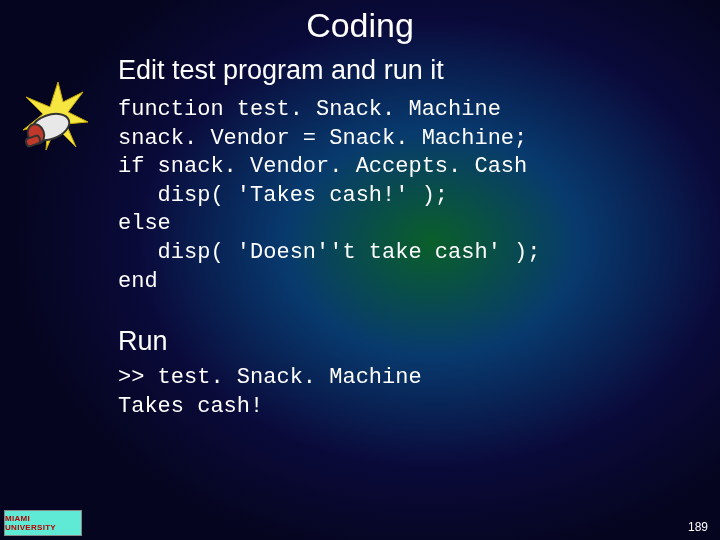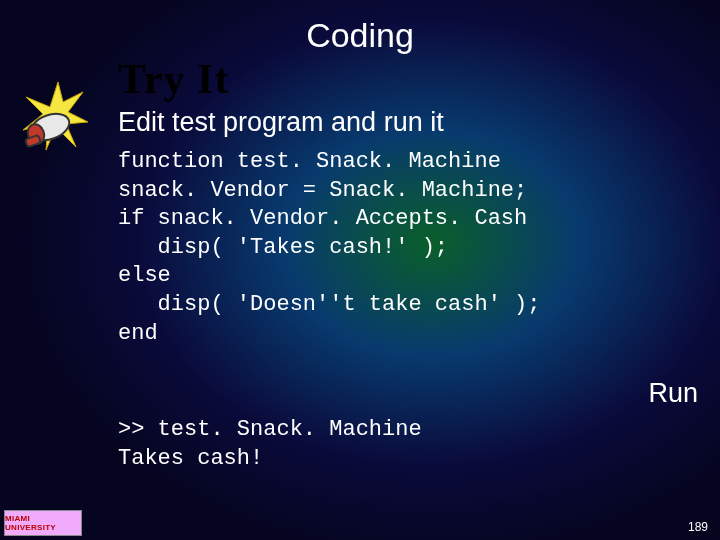--- a/index.html
+++ b/index.html
@@ -9,21 +9,21 @@
     background: radial-gradient(ellipse 420px 320px at 60% 45%, #0a5f2a 0%, #083a6e 35%, #0a0a3a 70%, #050520 100%);
     font-family: Arial, Helvetica, sans-serif;
     position: relative;
     overflow: hidden;
   }
   .title {
     text-align: center;
     color: #fff;
     font-size: 34px;
     font-weight: 400;
-    padding-top: 16px;
+    padding-top: 6px;
   }
   .content {
     position: absolute;
     left: 118px;
     top: 55px;
     width: 580px;
   }
   .tryit {
     font-family: "Impact", "Arial Black", fantasy;
     font-weight: 900;
@@ -43,21 +43,20 @@
     color: #fff;
     font-size: 22px;
     line-height: 1.3;
     white-space: pre;
     margin-bottom: 30px;
   }
   .runhead {
     color: #fff;
     font-size: 27px;
     margin-bottom: 2px;
-    text-align: right;
   }
   .runout {
     font-family: "Courier New", Courier, monospace;
     color: #fff;
     font-size: 22px;
     line-height: 1.3;
     white-space: pre;
     margin-top: 7px;
   }
   .megaphone {
@@ -66,21 +65,21 @@
     top: 72px;
     width: 100px;
     height: 100px;
   }
   .logo {
     position: absolute;
     left: 4px;
     bottom: 4px;
     width: 78px;
     height: 26px;
-    background: #f0abfc;
+    background: #5eead4;
     border: 1px solid #888;
     font-size: 8px;
     color: #b00;
     display: flex;
     align-items: center;
     justify-content: center;
     font-weight: bold;
     letter-spacing: 0.3px;
   }
   .pagenum {
@@ -99,21 +98,20 @@
 <div class="megaphone">
   <svg viewBox="0 0 100 100" width="100" height="100">
     <polygon points="50,10 55,30 75,20 60,40 80,50 58,52 68,75 48,55 38,78 40,52 15,58 35,42 18,25 42,35" fill="#f5e642" stroke="#c9a800" stroke-width="1"></polygon>
     <ellipse cx="42" cy="55" rx="20" ry="12" fill="#e8e8e8" stroke="#333" stroke-width="2" transform="rotate(-20 42 55)"></ellipse>
     <ellipse cx="28" cy="62" rx="8" ry="10" fill="#c0392b" stroke="#333" stroke-width="2" transform="rotate(-20 28 62)"></ellipse>
     <rect x="18" y="65" width="14" height="8" rx="3" fill="#c0392b" stroke="#333" stroke-width="2" transform="rotate(-20 25 69)"></rect>
   </svg>
 </div>
 
 <div class="content">
-  <div class="tryit">Try It</div>
   <div class="subhead">Edit test program and run it</div>
   <div class="code">function test. Snack. Machine
 snack. Vendor = Snack. Machine;
 if snack. Vendor. Accepts. Cash
    disp( 'Takes cash!' );
 else
    disp( 'Doesn''t take cash' );
 end</div>
   <div class="runhead">Run</div>
   <div class="runout">&gt;&gt; test. Snack. Machine

